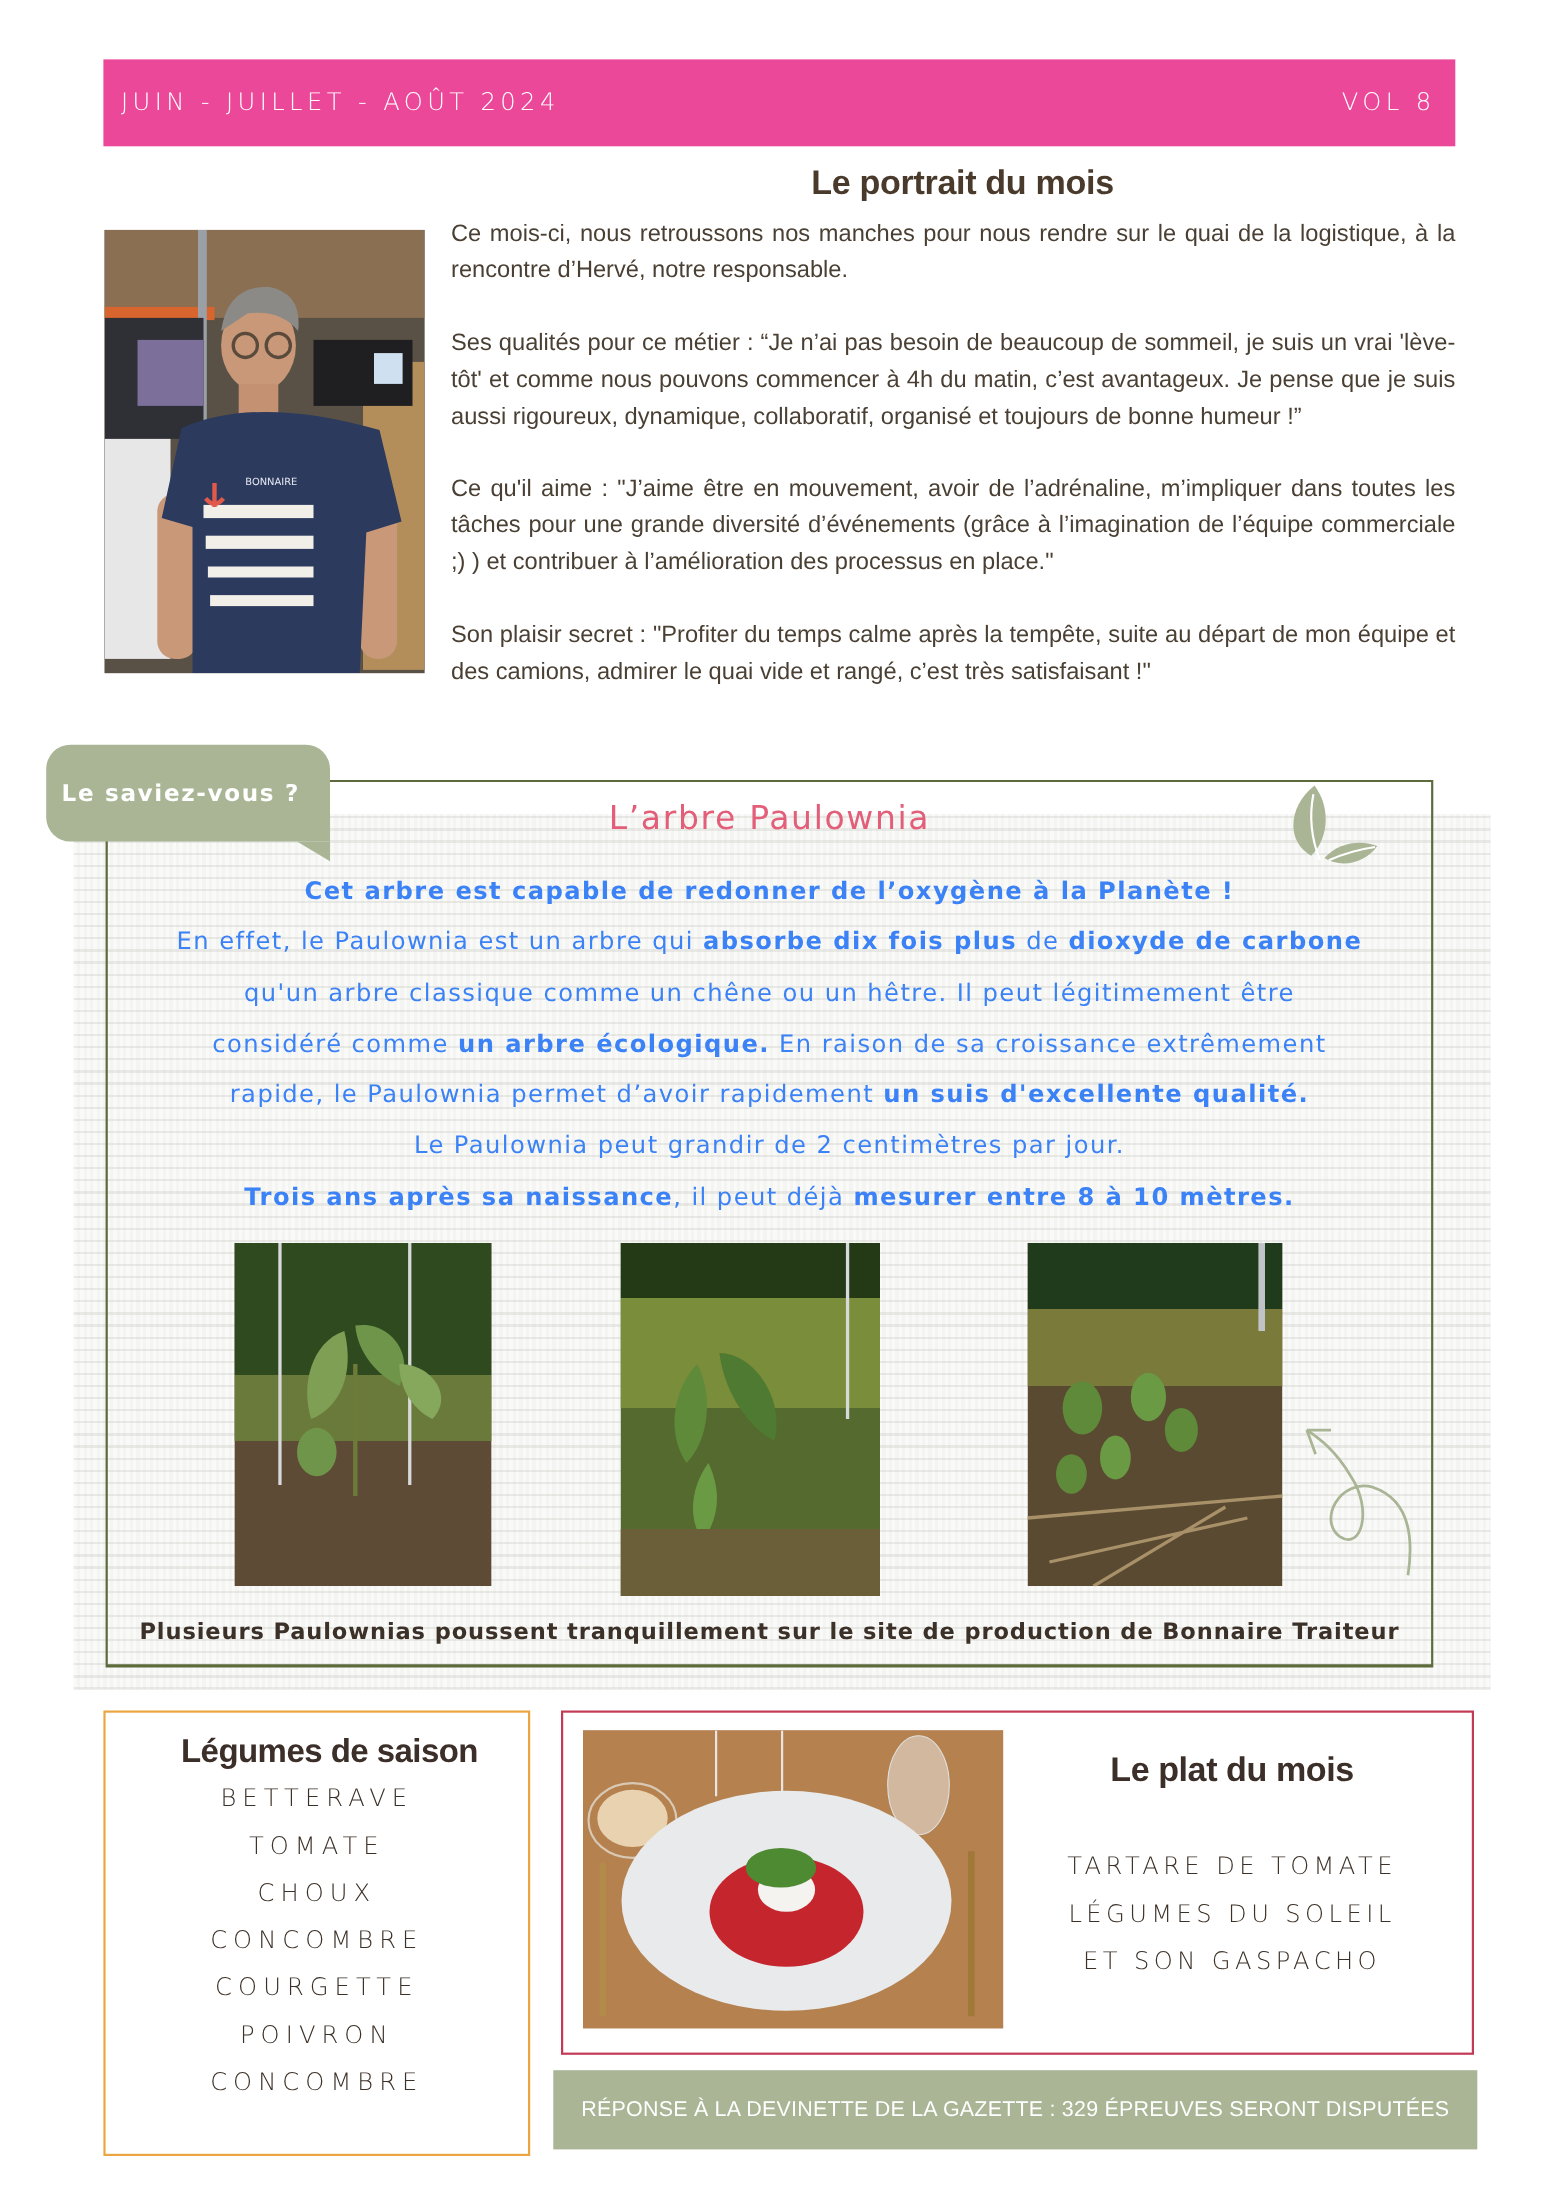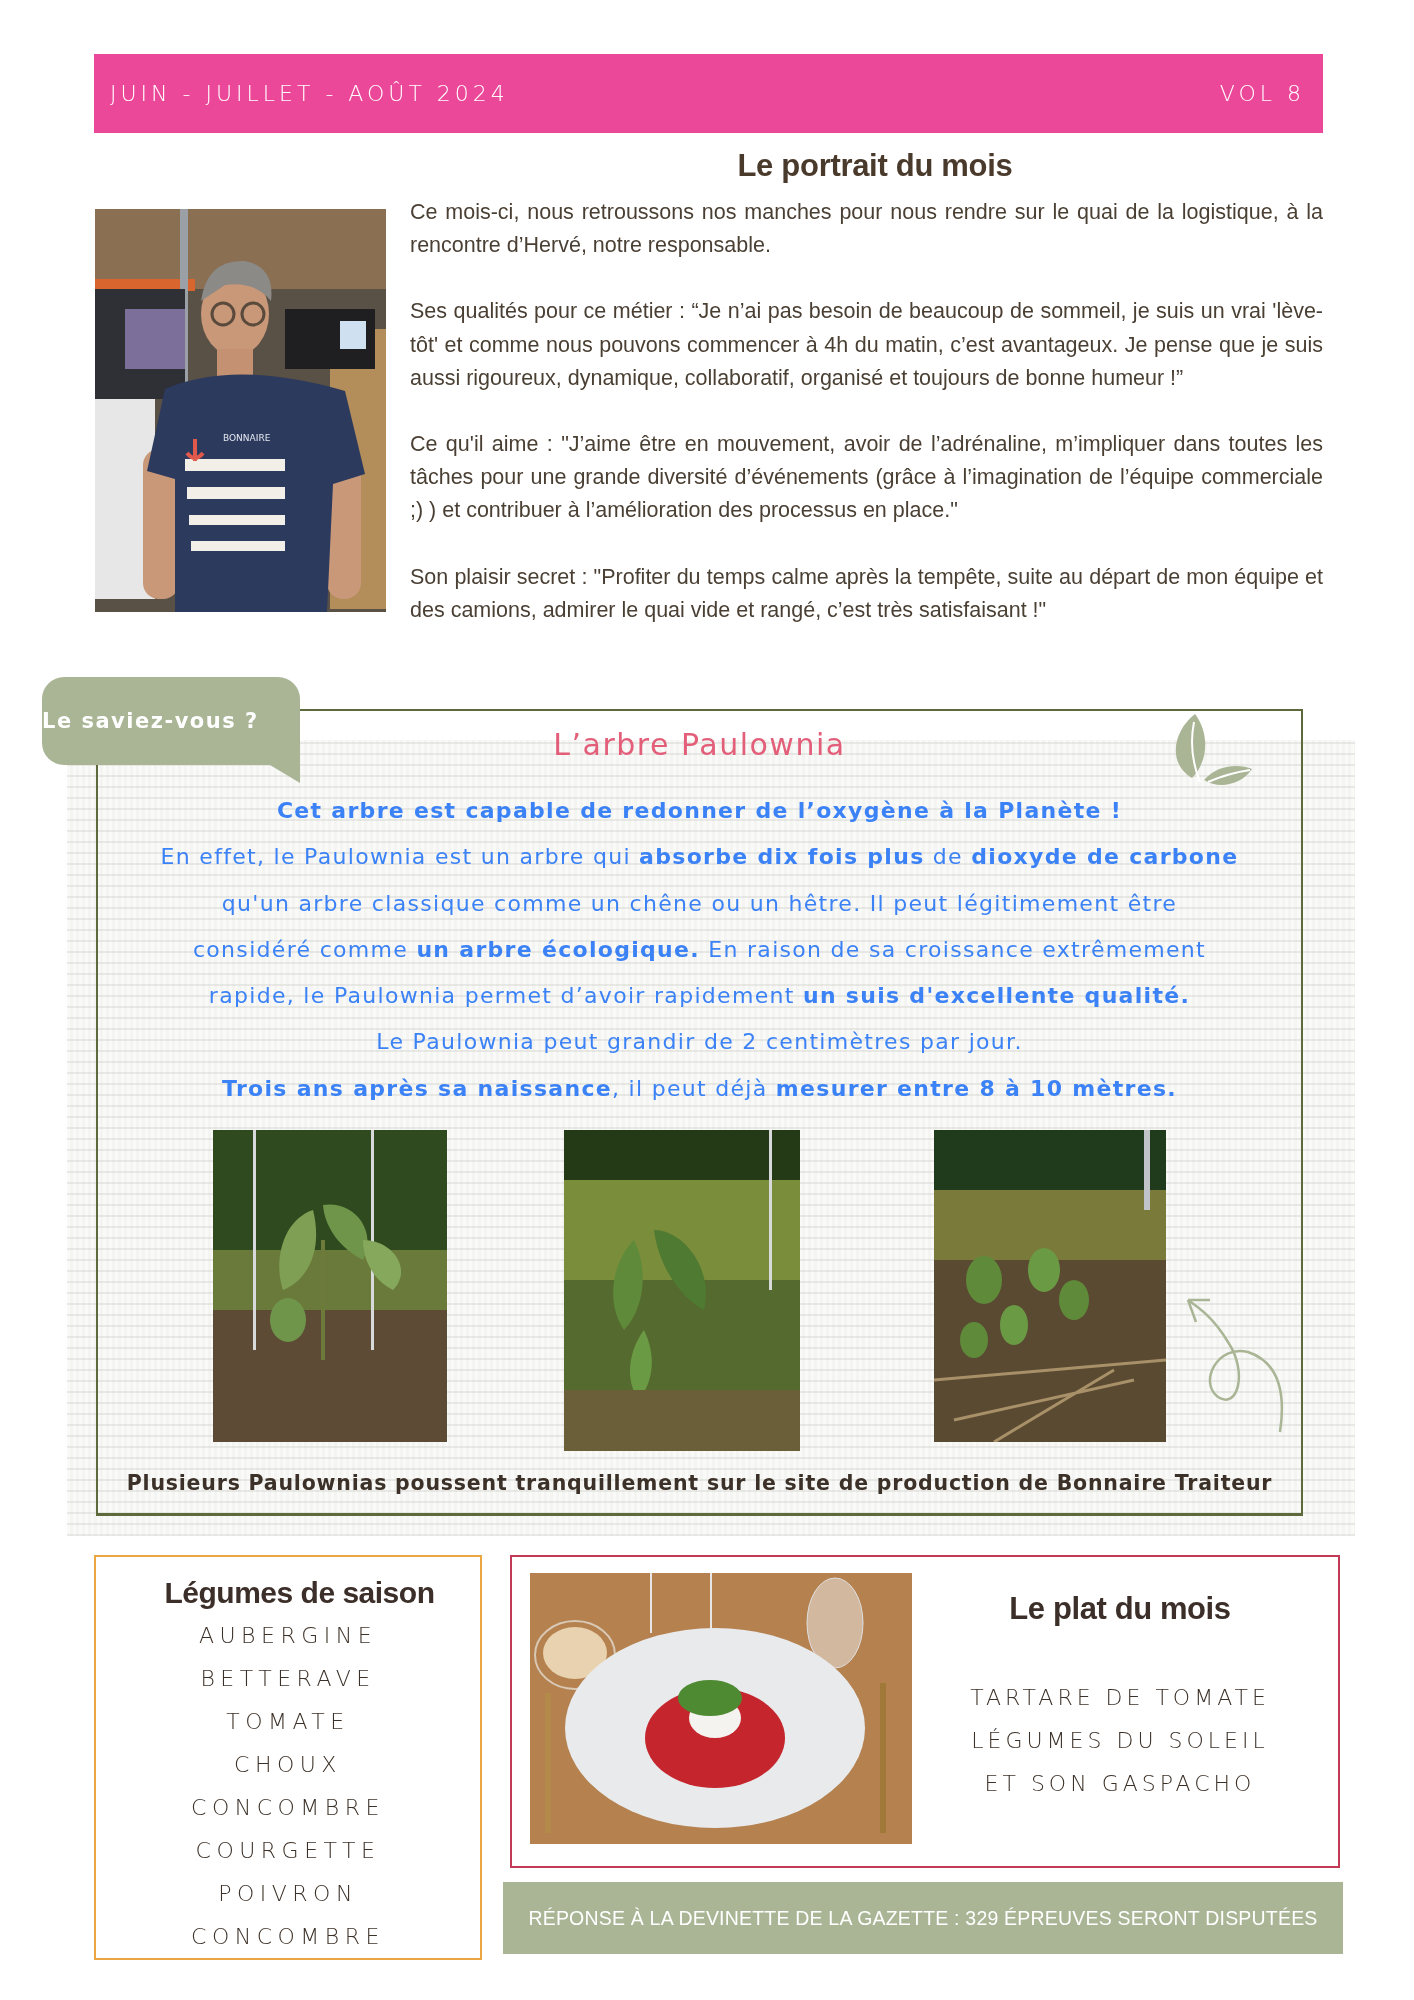--- a/index.html
+++ b/index.html
@@ -13,21 +13,21 @@
 
   .portrait-photo { position: absolute; left: 95px; top: 209px; width: 291px; height: 403px; overflow: hidden; background: #6b6154; }
   .portrait-text { position: absolute; left: 410px; top: 196px; width: 913px; font-size: 21.5px; line-height: 33.2px; color: #4a3f33; text-align: justify; }
   .portrait-text p { margin-bottom: 33px; }
 
   .texture { position: absolute; left: 67px; top: 740px; width: 1288px; height: 796px;
     background-color: #f4f4f2;
     background-image: repeating-linear-gradient(0deg, rgba(200,200,195,0.35) 0px, rgba(200,200,195,0.35) 2px, transparent 2px, transparent 11px),
                       repeating-linear-gradient(90deg, rgba(255,255,255,0.5) 0px, rgba(255,255,255,0.5) 3px, transparent 3px, transparent 6px); }
   .fact-box { position: absolute; left: 96px; top: 709px; width: 1207px; height: 807px; border: 2px solid #5d6a3c; border-bottom-width: 3px; }
-  .fact-bubble { position: absolute; left: 42px; top: 677px; width: 258px; height: 88px; background: #a9b595; border-radius: 22px 22px 0 22px; display: flex; align-items: center; }
+  .fact-bubble { position: absolute; left: 42px; top: 677px; width: 258px; height: 88px; background: #a9b595; border-radius: 22px 22px 0 22px; display: flex; align-items: center; padding-left: 14px; }
   .fact-bubble::after { content: ""; position: absolute; right: 0; bottom: -18px; border-left: 30px solid transparent; border-top: 18px solid #a9b595; }
   .fact-bubble span { color: #fff; font-family: "DejaVu Sans", sans-serif; font-size: 21px; font-weight: 600; letter-spacing: 1.5px; }
 
   .fact-title { position: absolute; left: 96px; top: 727px; width: 1207px; text-align: center; font-family: "DejaVu Sans", sans-serif; font-size: 30px; color: #e25e79; letter-spacing: 1.5px; font-weight: 500; }
   .leaf-icon { position: absolute; left: 1170px; top: 712px; width: 85px; height: 85px; }
 
   .fact-body { position: absolute; left: 96px; top: 788px; width: 1207px; text-align: center; font-family: "DejaVu Sans", sans-serif; font-size: 22px; line-height: 46.3px; color: #3b82f6; letter-spacing: 1.3px; }
   .fact-body b { font-weight: bold; }
 
   .plant-photo { position: absolute; overflow: hidden; }
@@ -170,21 +170,20 @@
 <svg class="arrow-icon" viewBox="0 0 115 160">
   <path d="M102 150 C108 110 100 80 70 70 C40 62 20 100 40 115 C60 128 70 90 50 60 C35 35 20 25 10 18" stroke="#a9b595" stroke-width="2.5" fill="none"></path>
   <path d="M10 18 L32 18 M10 18 L18 40" stroke="#a9b595" stroke-width="2.5" fill="none"></path>
 </svg>
 
 <div class="fact-caption">Plusieurs Paulownias poussent tranquillement sur le site de production de Bonnaire Traiteur</div>
 
 <div class="veg-box"></div>
 <h3 class="veg-title">Légumes de saison</h3>
 <ul class="veg-list">
-  <li>AUBERGINE</li>
   <li>BETTERAVE</li>
   <li>TOMATE</li>
   <li>CHOUX</li>
   <li>CONCOMBRE</li>
   <li>COURGETTE</li>
   <li>POIVRON</li>
   <li>CONCOMBRE</li>
 </ul>
 
 <div class="dish-box"></div>

